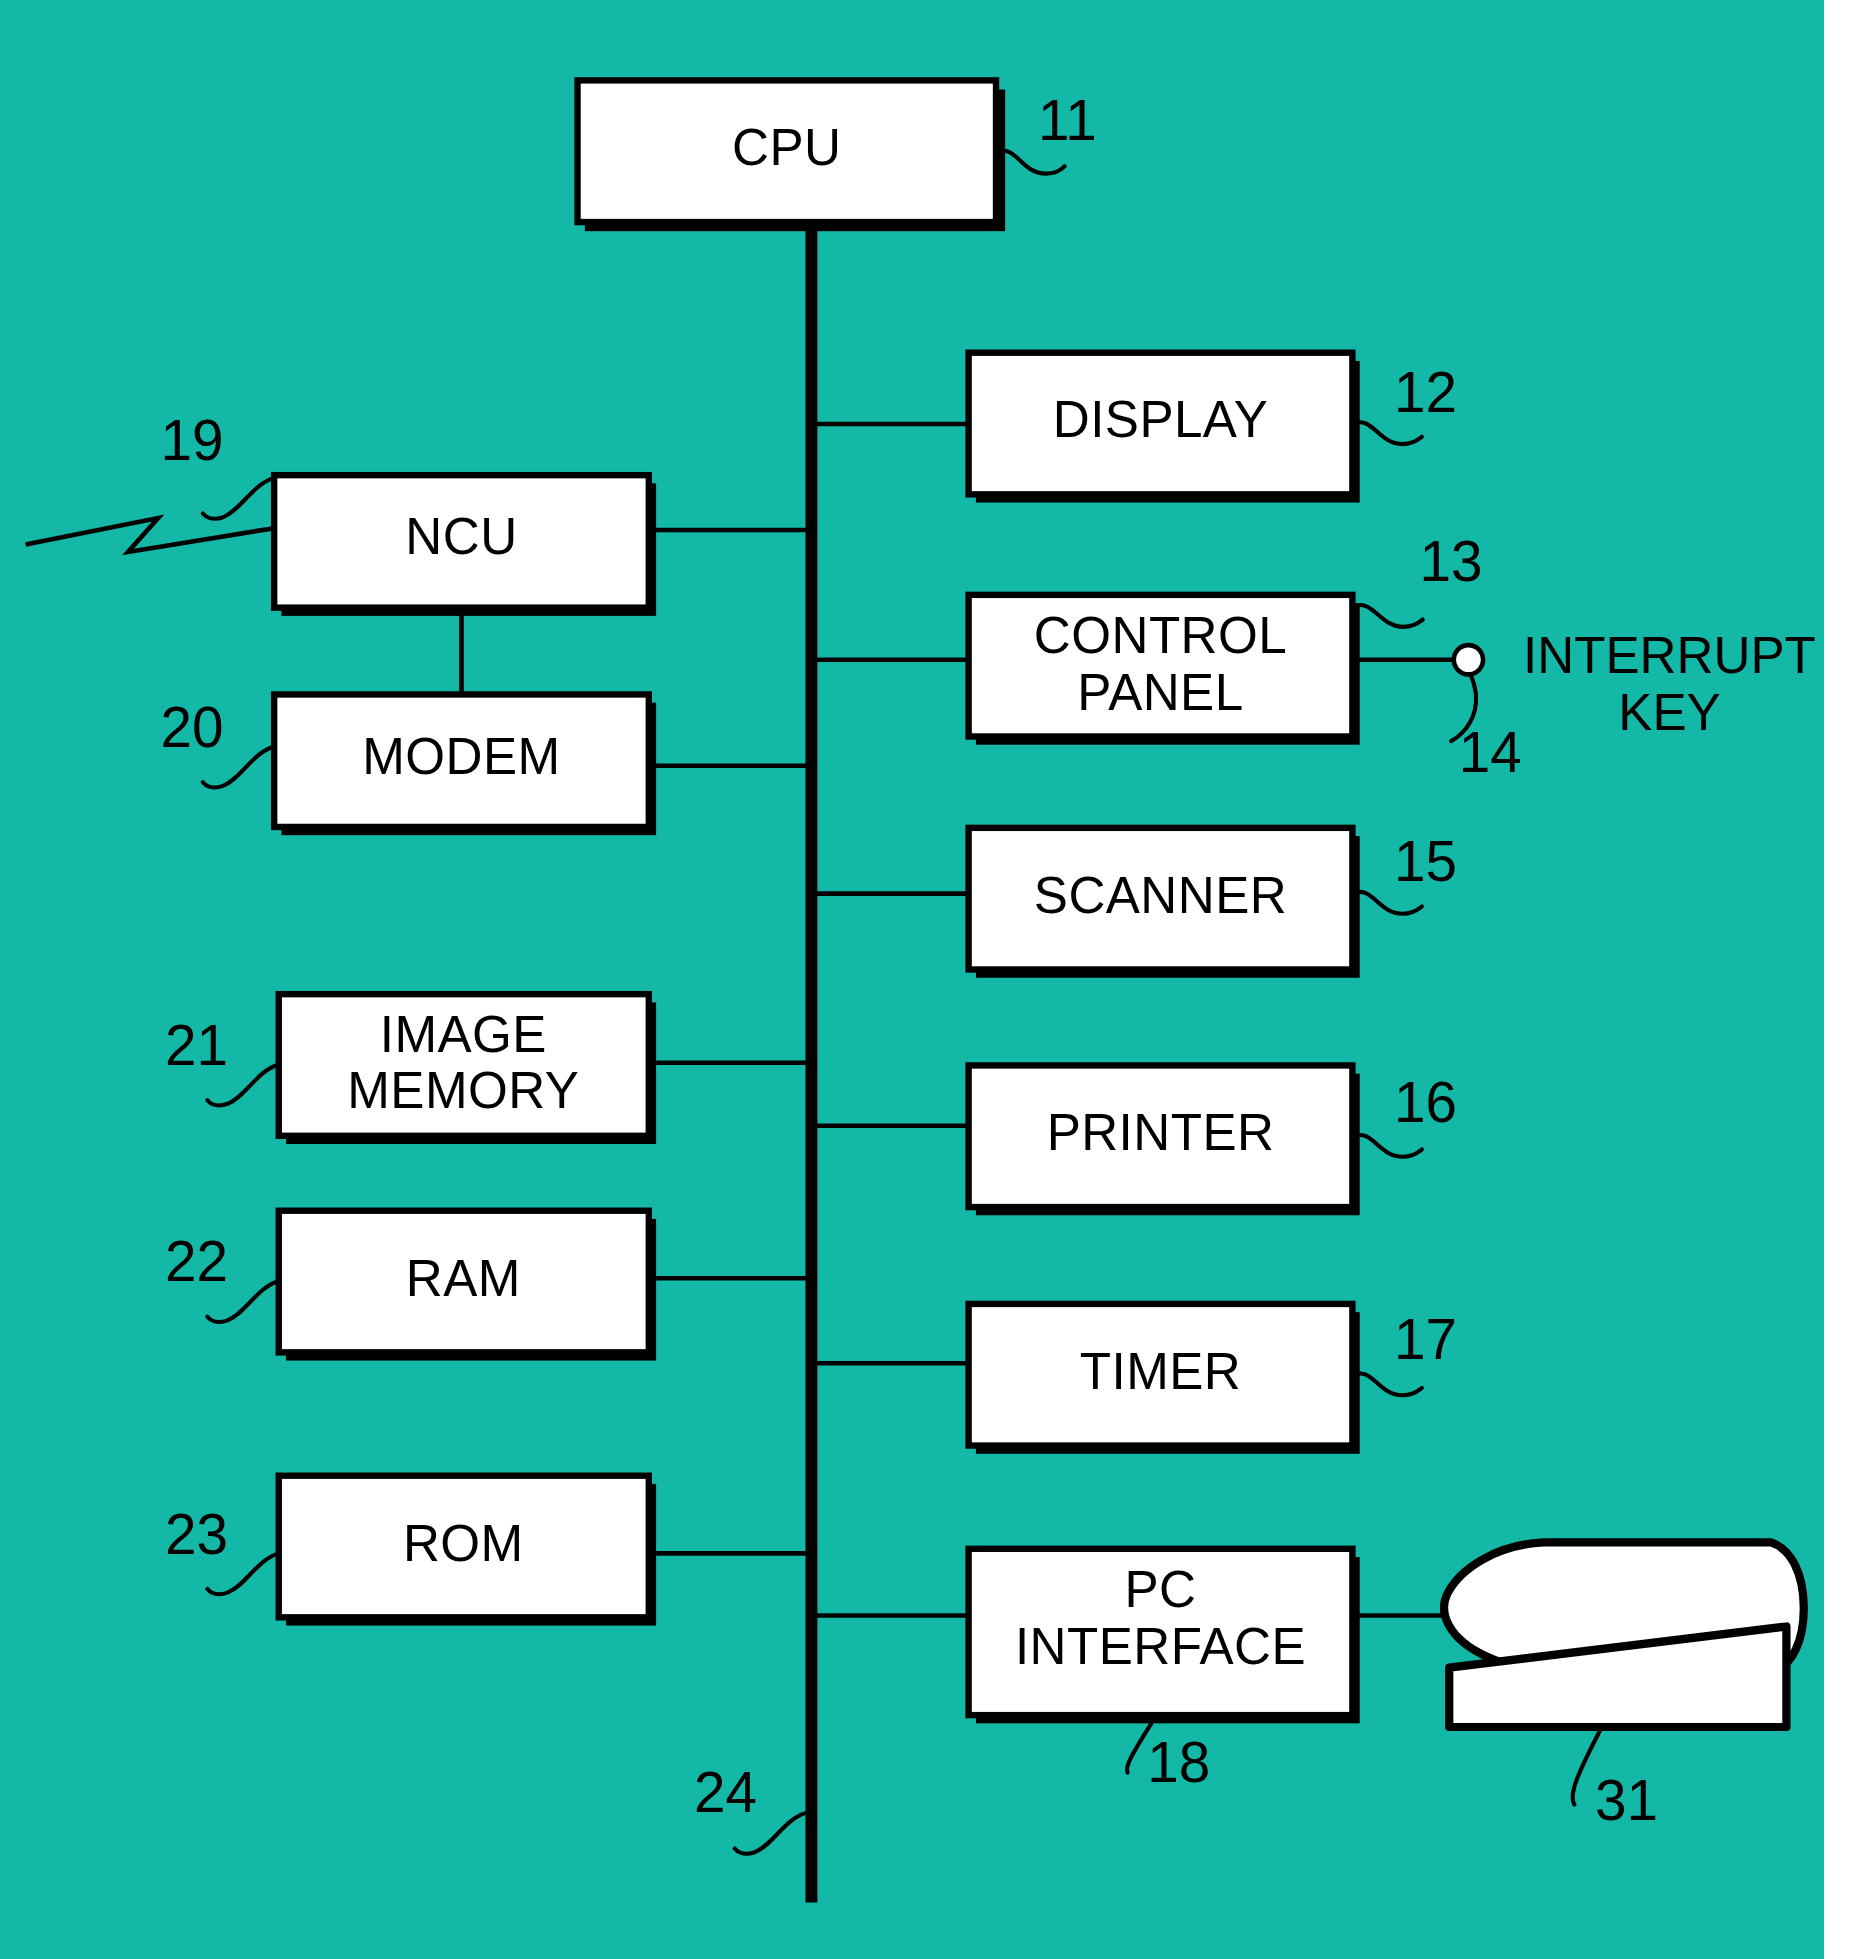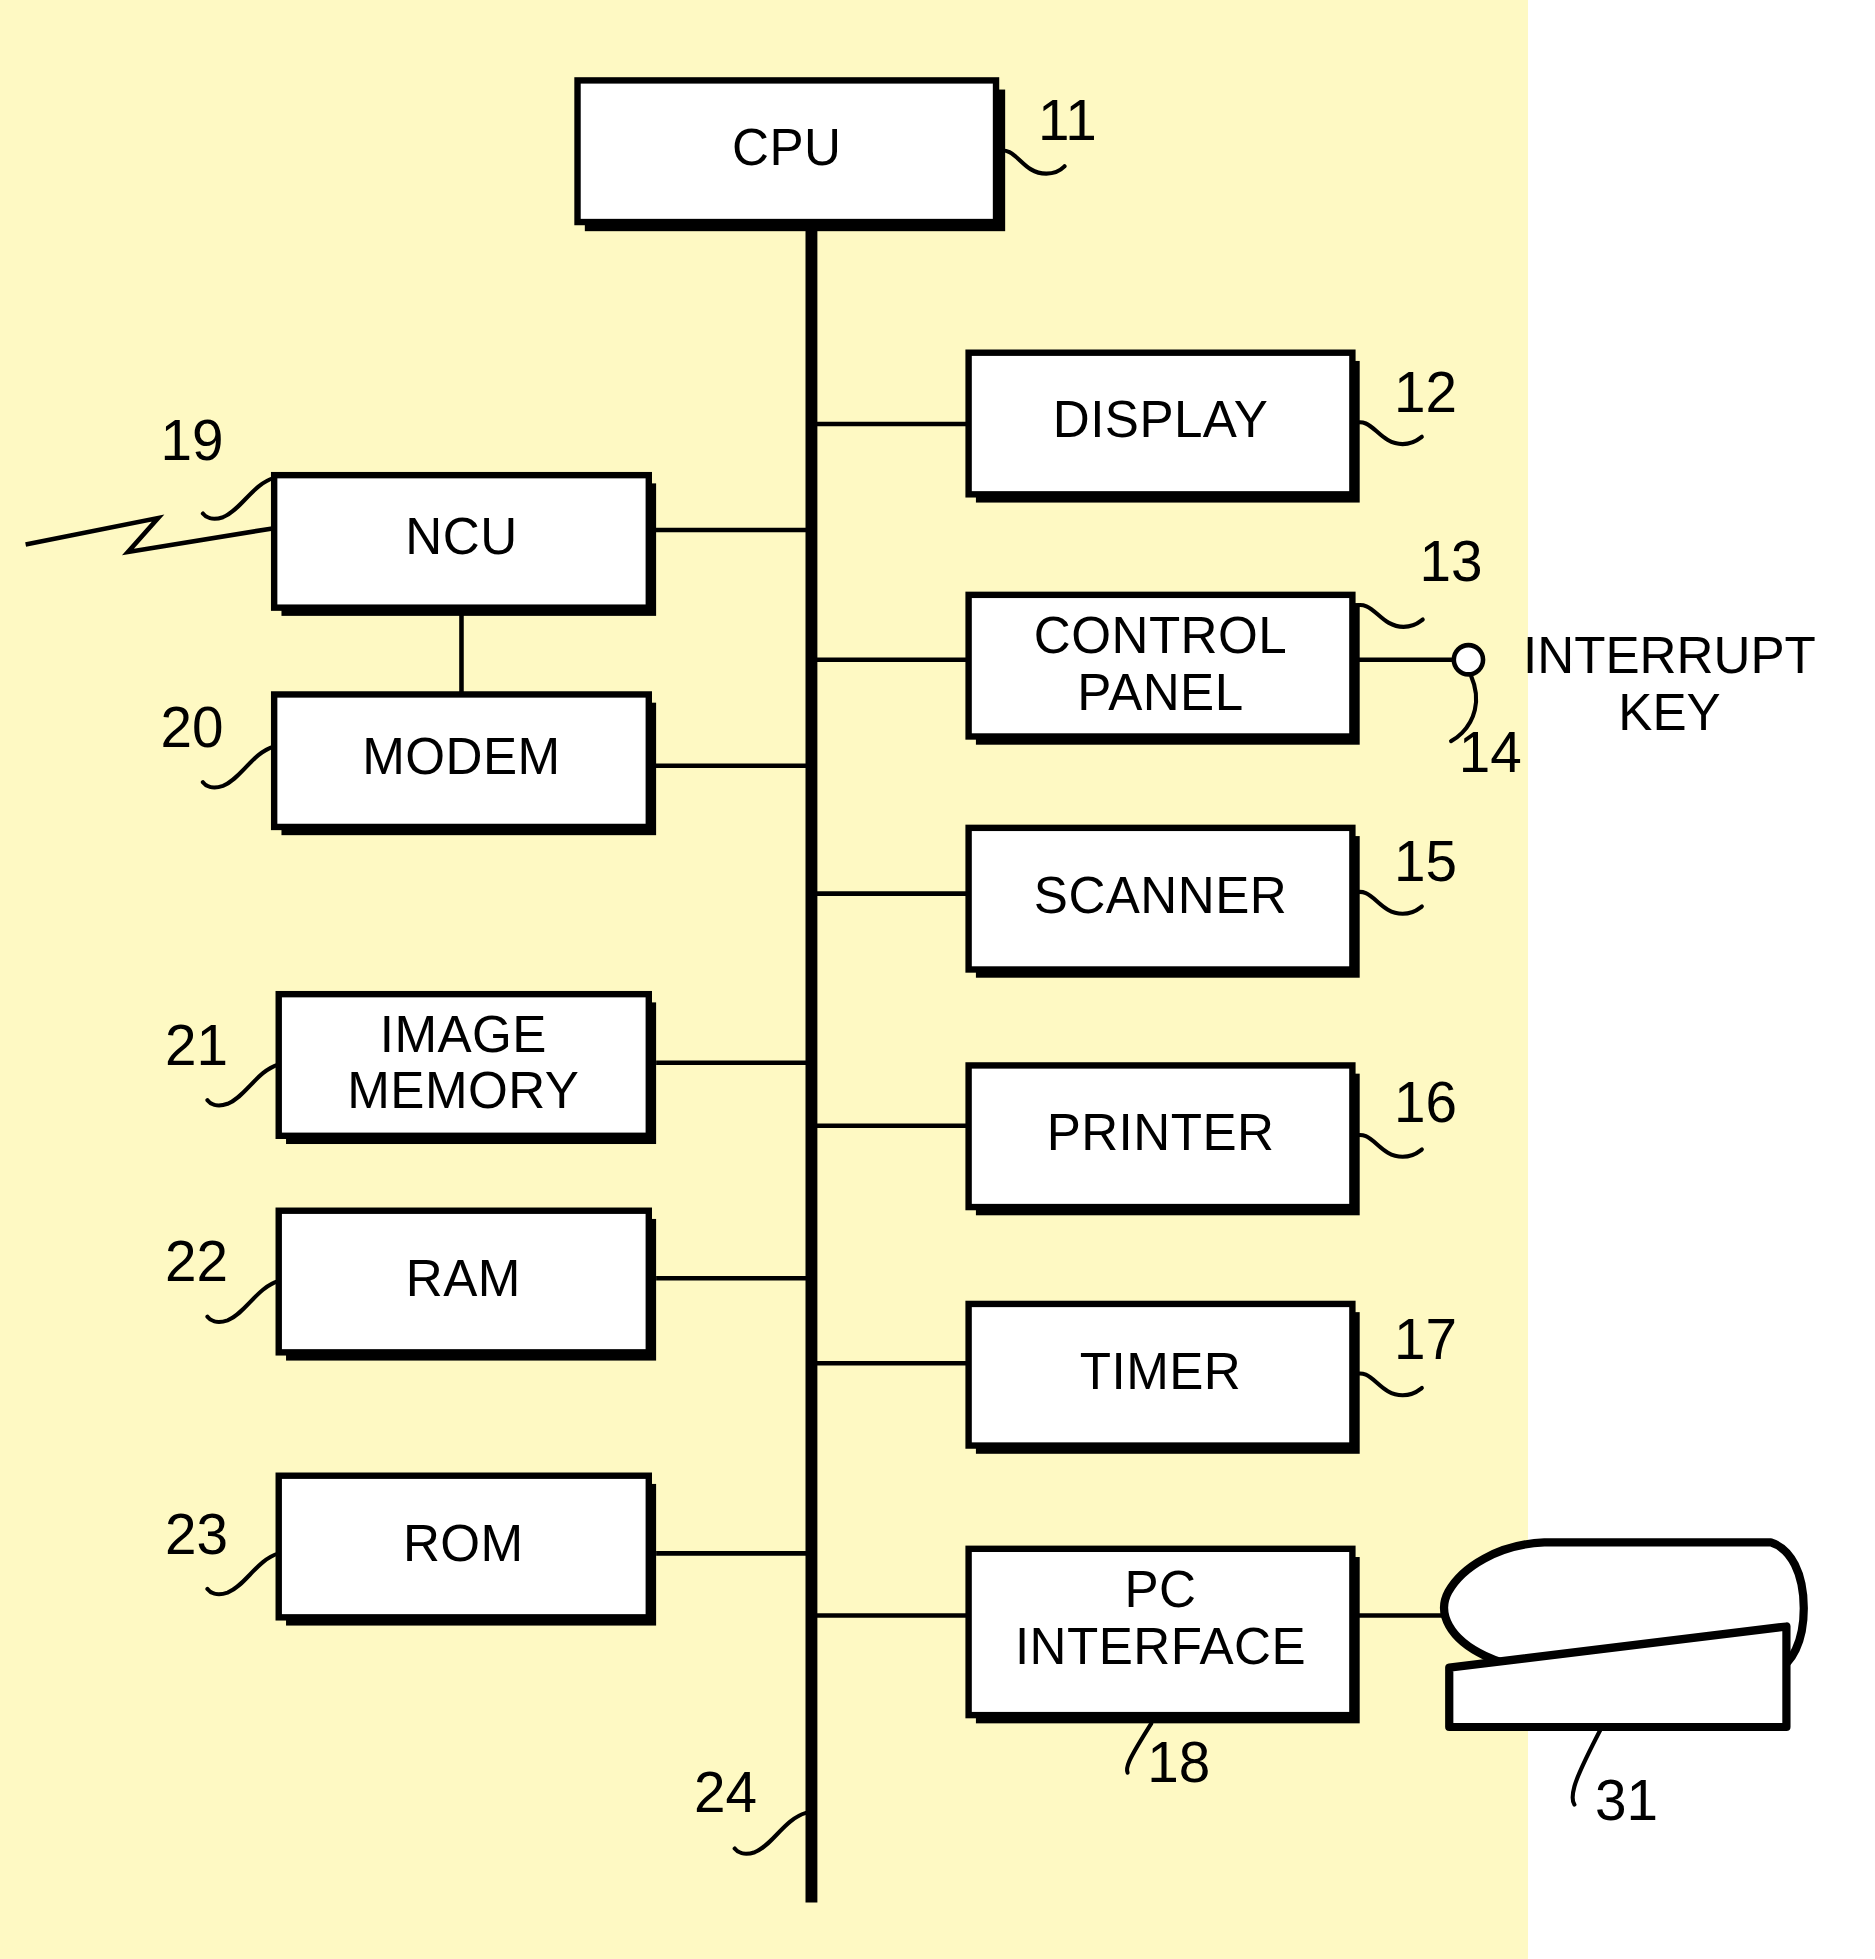--- a/index.html
+++ b/index.html
@@ -9,23 +9,23 @@
     background: #ffffff;
   }
   body {
     width: 1876px;
     height: 1960px;
     overflow: hidden;
     font-family: "Liberation Sans", sans-serif;
   }
   #diagram-root {
     position: relative;
-    width: 1528px;
+    width: 1824px;
     height: 1960px;
-    background: #fef9c3;
+    background: #14b8a6;
   }
   svg#diagram-svg {
     position: absolute;
     top: 0;
     left: 0;
     width: 1876px;
     height: 1960px;
     display: block;
   }
   .blk-rect {

